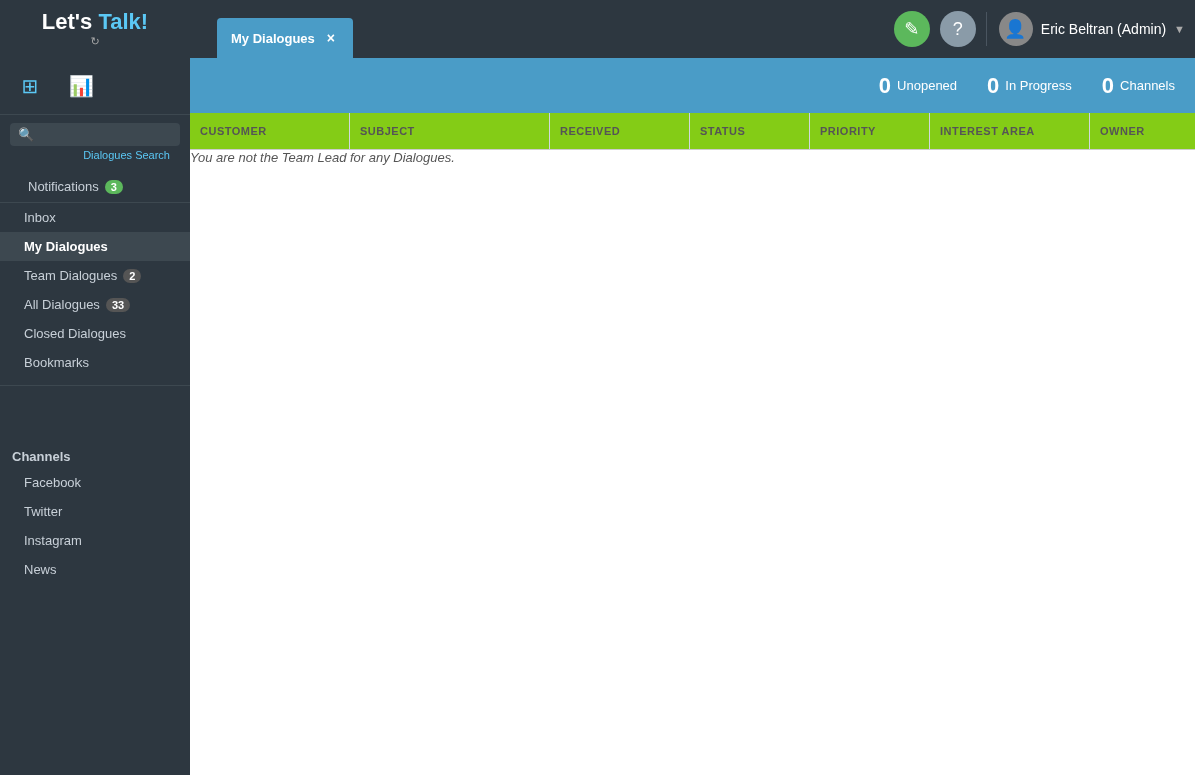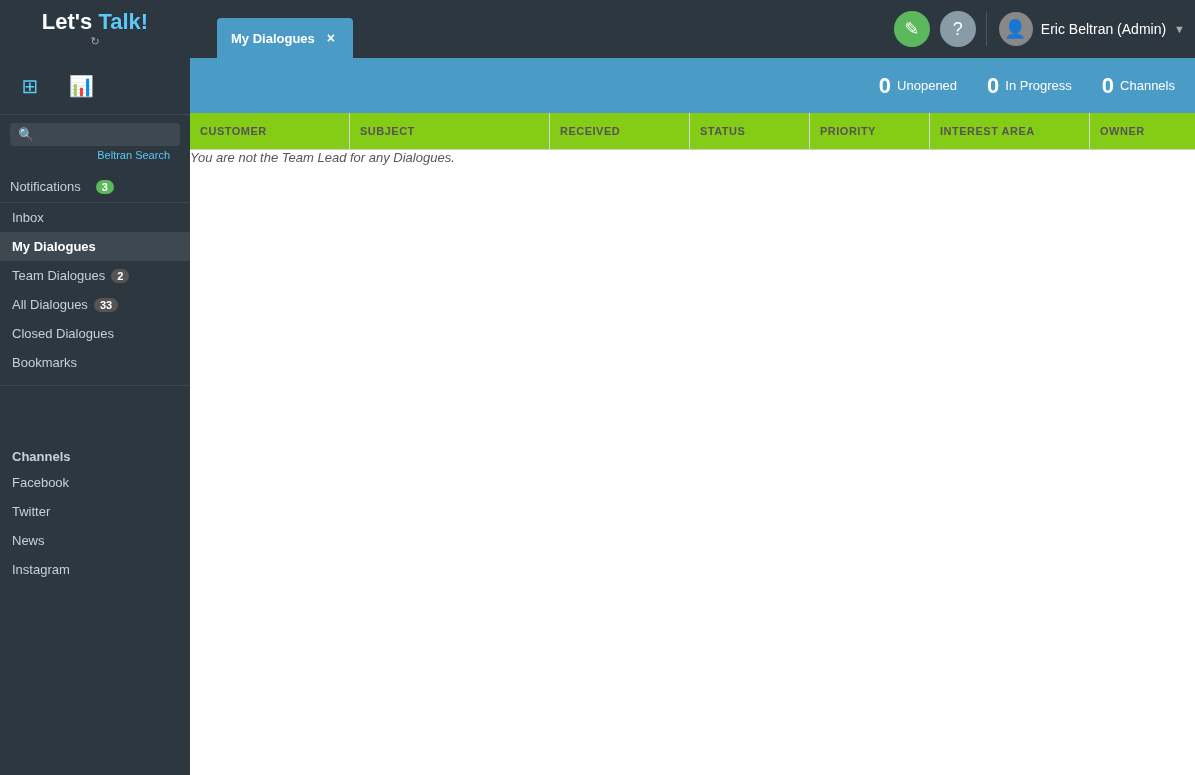--- a/index.html
+++ b/index.html
@@ -175,41 +175,41 @@
       font-size: 11px;
       text-align: right;
       padding: 3px 10px 6px;
       cursor: pointer;
       display: block;
     }
 
     .notifications-row {
       display: flex;
       align-items: center;
-      padding: 8px 10px;
+      padding: 8px 28px;
       cursor: pointer;
       color: #c8d0d8;
       font-size: 13px;
-      gap: 15px;
+      gap: 6px;
       border-bottom: 1px solid #3d4850;
       text-align: center;
     }
     .badge {
       background: #5cb85c;
       color: #fff;
       border-radius: 10px;
       padding: 1px 6px;
       font-size: 11px;
       font-weight: bold;
     }
     .badge.dark {
       background: #555;
     }
     .sidebar-item {
-      padding: 7px 12px;
+      padding: 7px 24px;
       cursor: pointer;
       color: #c8d0d8;
       font-size: 13px;
       display: flex;
       align-items: center;
       gap: 6px;
     }
     .sidebar-item.active { background: #3d4850; color: #fff; font-weight: bold; }
     .sidebar-divider { border: none; border-top: 1px solid #3d4850; margin: 8px 0; }
 
@@ -326,21 +326,21 @@
     <div class="sidebar-icons">
       <div class="sidebar-icon-btn active">⊞</div>
       <div class="sidebar-icon-btn">📊</div>
     </div>
 
     <div class="search-area">
       <div class="search-input-wrap">
         <span class="search-icon-small">🔍</span>
         <input class="search-input" type="text" placeholder="" style="">
       </div>
-      <span class="advanced-search-link">Beltran Search</span>
+      <span class="advanced-search-link">Dialogues Search</span>
     </div>
 
     <div class="notifications-row">
       <span>Notifications</span>
       <span class="badge">3</span>
     </div>
 
     <div class="sidebar-item">
       <span>Inbox</span>
     </div>
@@ -365,24 +365,24 @@
     <hr class="sidebar-divider">
 
     <div class="channels-label">Channels</div>
     <div class="sidebar-item">
       <span>Facebook</span>
     </div>
     <div class="sidebar-item">
       <span>Twitter</span>
     </div>
     <div class="sidebar-item">
+      <span>Instagram</span>
+    </div>
+    <div class="sidebar-item">
       <span>News</span>
-    </div>
-    <div class="sidebar-item">
-      <span>Instagram</span>
     </div>
   </div>
 
   <div class="content-area">
 
     <div class="stats-bar">
       <div class="stat-item">
         <span class="stat-num">0</span>
         <span class="stat-label">Unopened</span>
       </div>

